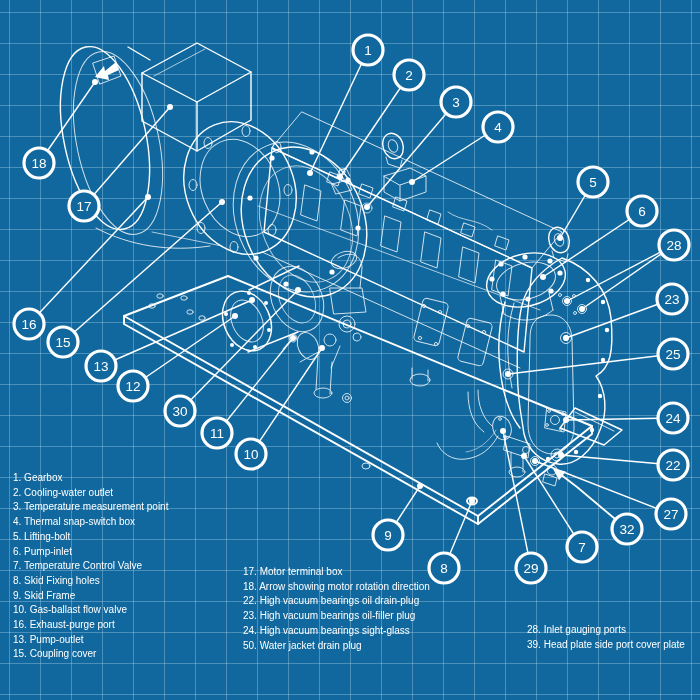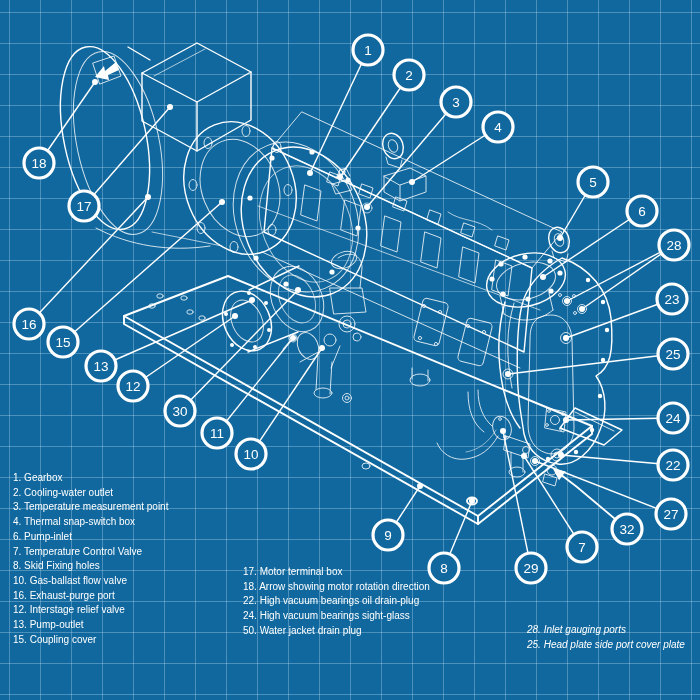--- a/index.html
+++ b/index.html
@@ -463,35 +463,37 @@
         </g>
       </g>
   </svg>
 
   <div id="legend">
       <div class="legend-col" style="left: 13px; top: 471px; width: 230px;">
         <div class="legend-item">1. Gearbox</div>
         <div class="legend-item">2. Cooling-water outlet</div>
         <div class="legend-item">3. Temperature measurement point</div>
         <div class="legend-item">4. Thermal snap-switch box</div>
+        <div class="legend-item">5. Lifting-bolt</div>
         <div class="legend-item">6. Pump-inlet</div>
         <div class="legend-item">7. Temperature Control Valve</div>
         <div class="legend-item">8. Skid Fixing holes</div>
+        <div class="legend-item">9. Skid Frame</div>
         <div class="legend-item">10. Gas-ballast flow valve</div>
         <div class="legend-item">16. Exhaust-purge port</div>
-        <div class="legend-item">12. Interstage relief valve</div>
         <div class="legend-item">13. Pump-outlet</div>
         <div class="legend-item">15. Coupling cover</div>
       </div>
       <div class="legend-col" style="left: 243px; top: 565px; width: 290px;">
         <div class="legend-item">17. Motor terminal box</div>
         <div class="legend-item">18. Arrow showing motor rotation direction</div>
         <div class="legend-item">22. High vacuum bearings oil drain-plug</div>
+        <div class="legend-item">23. High vacuum bearings oil-filler plug</div>
         <div class="legend-item">24. High vacuum bearings sight-glass</div>
         <div class="legend-item">50. Water jacket drain plug</div>
       </div>
-      <div class="legend-col" style="left: 527px; top: 623px; width: 172px; font-style: italic;">
+      <div class="legend-col" style="left: 527px; top: 623px; width: 172px;">
         <div class="legend-item">28. Inlet gauging ports</div>
-        <div class="legend-item">25. Head plate side port cover plate</div>
+        <div class="legend-item">39. Head plate side port cover plate</div>
       </div>
     </div>
 
 </div>
 
 </body></html>

